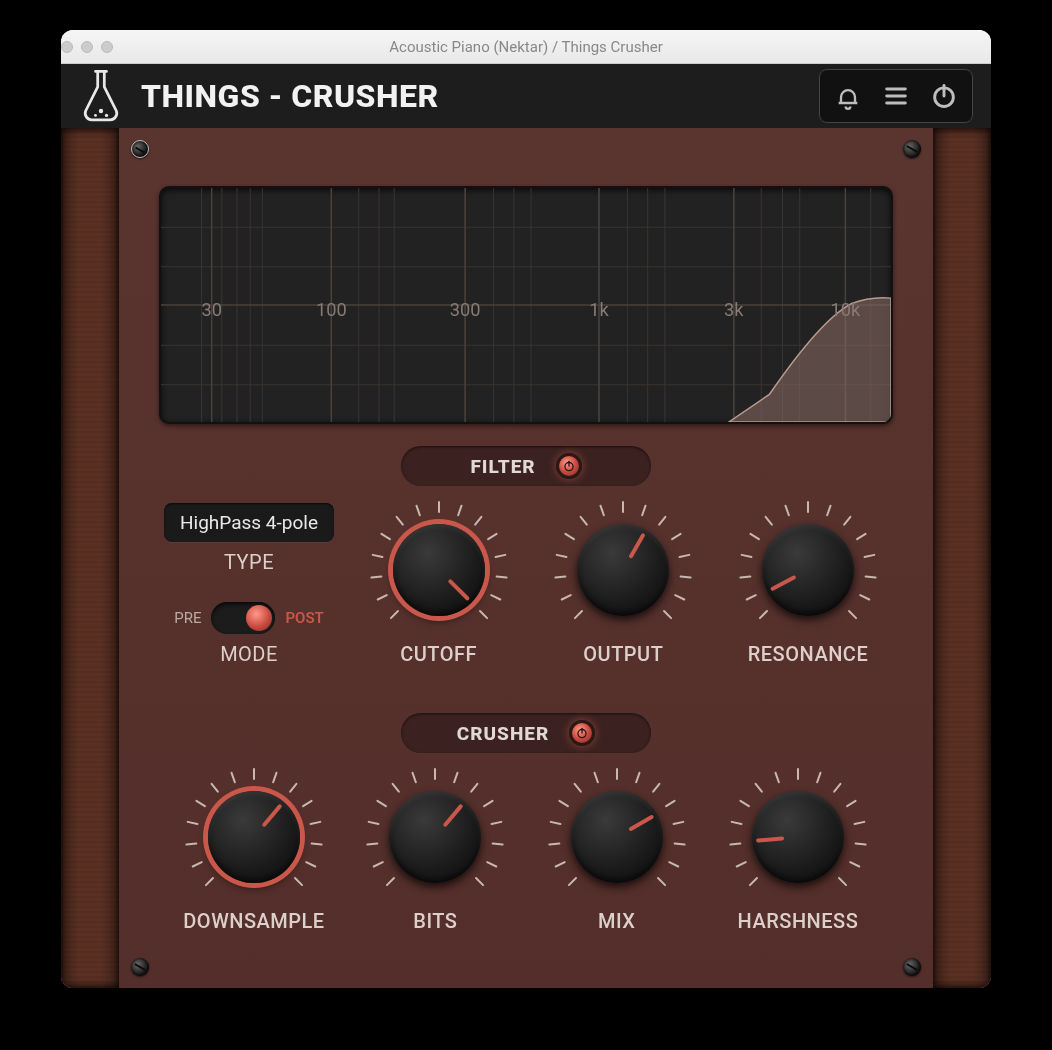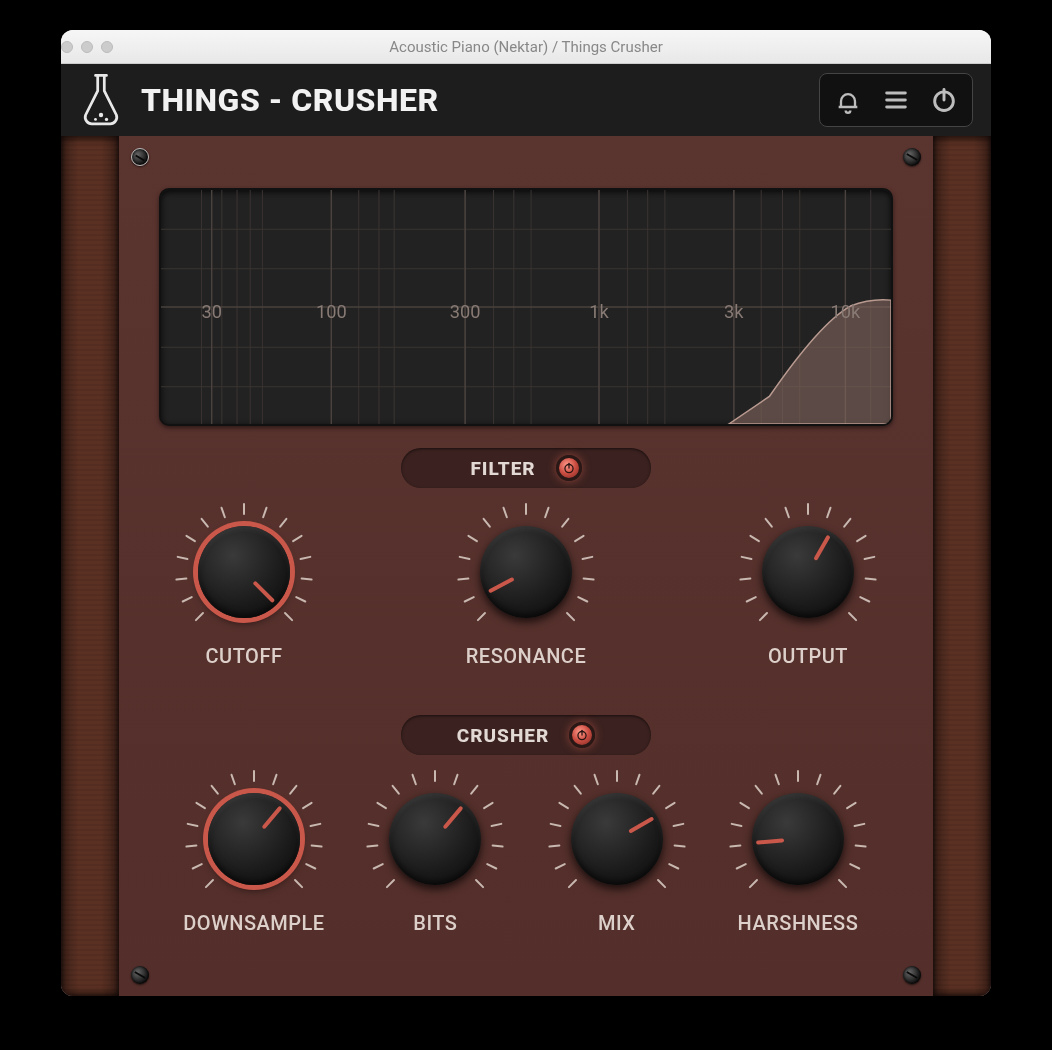--- a/index.html
+++ b/index.html
@@ -35,21 +35,21 @@
     position: absolute;
     left: 0; right: 0;
     text-align: center;
     font-size: 15px;
     color: #888;
     font-weight: 400;
     pointer-events: none;
   }
 
   .plugin-header {
-    height: 72px;
+    height: 64px;
     background: #1d1d1d;
     display: flex;
     align-items: center;
     padding: 0 18px;
     gap: 18px;
   }
   .logo-flask {
     width: 44px; height: 56px;
     display: flex; align-items: center; justify-content: center;
   }
@@ -91,21 +91,21 @@
   }
   .wood-side::before, .wood-side::after{
     content:""; position:absolute; left:0; right:0; top:0; bottom:0;
     background: repeating-linear-gradient(0deg, rgba(0,0,0,0.15) 0 2px, transparent 2px 5px);
     opacity:0.25;
   }
   .panel {
     flex: 1;
     background: linear-gradient(#5a342f 0%, #532e2a 100%);
     position: relative;
-    padding: 18px 40px 20px 40px;
+    padding: 24px 40px 20px 40px;
   }
   .screw {
     position: absolute;
     width: 18px; height: 18px;
     background: radial-gradient(circle at 35% 35%, #666, #111 70%);
     border-radius: 50%;
     box-shadow: inset 0 0 3px #000, 0 1px 2px rgba(0,0,0,0.6);
   }
   .screw::after{
     content:""; position:absolute; left:3px; right:3px; top:8px; height:2px;
@@ -332,20 +332,32 @@
         <span>FILTER</span>
         <div class="power-led">
           <svg viewBox="0 0 24 24">
               <circle cx="12" cy="13" r="7" fill="none" stroke="#2a1512" stroke-width="2.2"></circle>
               <line x1="12" y1="4" x2="12" y2="12" stroke="#2a1512" stroke-width="2.2" stroke-linecap="round"></line>
             </svg>
         </div>
       </div>
 
       <div class="row">
+        <div class="type-col">
+          <div class="type-box">HighPass 4-pole</div>
+          <div class="sublabel">TYPE</div>
+          <div class="mode-row">
+            <span class="pre">PRE</span>
+            <div class="toggle">
+                <div class="dot"></div>
+              </div>
+            <span class="post">POST</span>
+          </div>
+          <div class="sublabel">MODE</div>
+        </div>
 
         <div class="knob-group">
           <div class="knob-wrap">
             <svg class="ticks" viewBox="0 0 140 140">
                 <line x1="28.987806691180232" y1="111.01219330881975" x2="21.916738879314757" y2="118.08326112068522" stroke="#c8b8b0" stroke-width="2" stroke-linecap="round"></line>
                 <line x1="17.743805661659692" y1="95.16525686881836" x2="8.734116982635499" y2="99.50409425999395" stroke="#c8b8b0" stroke-width="2" stroke-linecap="round"></line>
                 <line x1="12.36469182619193" y1="76.49393961399184" x2="2.4275697272595096" y2="77.61358437502493" stroke="#c8b8b0" stroke-width="2" stroke-linecap="round"></line>
                 <line x1="13.454181093454231" y1="57.09378583053376" x2="3.7049019716359908" y2="54.86857649097061" stroke="#c8b8b0" stroke-width="2" stroke-linecap="round"></line>
                 <line x1="20.889996444759518" y1="39.14213956211047" x2="12.422754452476681" y2="33.8218187969571" stroke="#c8b8b0" stroke-width="2" stroke-linecap="round"></line>
                 <line x1="33.83759149219344" y1="24.653774016854285" x2="27.602693473606102" y2="16.835459192173985" stroke="#c8b8b0" stroke-width="2" stroke-linecap="round"></line>
@@ -378,49 +390,49 @@
                 <line x1="70" y1="12" x2="70" y2="2" stroke="#c8b8b0" stroke-width="2" stroke-linecap="round"></line>
                 <line x1="89.1561855933997" y1="15.254766842114684" x2="92.45897621295137" y2="5.815933539031008" stroke="#c8b8b0" stroke-width="2" stroke-linecap="round"></line>
                 <line x1="106.16240850780653" y1="24.653774016854257" x2="112.39730652639386" y2="16.835459192173957" stroke="#c8b8b0" stroke-width="2" stroke-linecap="round"></line>
                 <line x1="119.11000355524047" y1="39.14213956211046" x2="127.5772455475233" y2="33.82181879695709" stroke="#c8b8b0" stroke-width="2" stroke-linecap="round"></line>
                 <line x1="126.54581890654578" y1="57.09378583053376" x2="136.295098028364" y2="54.86857649097062" stroke="#c8b8b0" stroke-width="2" stroke-linecap="round"></line>
                 <line x1="127.63530817380807" y1="76.49393961399184" x2="137.5724302727405" y2="77.61358437502491" stroke="#c8b8b0" stroke-width="2" stroke-linecap="round"></line>
                 <line x1="122.25619433834032" y1="95.16525686881835" x2="131.2658830173645" y2="99.50409425999393" stroke="#c8b8b0" stroke-width="2" stroke-linecap="round"></line>
                 <line x1="111.01219330881976" y1="111.01219330881975" x2="118.08326112068524" y2="118.08326112068522" stroke="#c8b8b0" stroke-width="2" stroke-linecap="round"></line>
               </svg>
             <div class="knob">
+                <div class="pointer" style="transform: translate(-50%, -42px) rotate(30deg);"></div>
+              </div>
+          </div>
+          <div class="knob-label">OUTPUT</div>
+        </div>
+        <div class="knob-group">
+          <div class="knob-wrap">
+            <svg class="ticks" viewBox="0 0 140 140">
+                <line x1="28.987806691180232" y1="111.01219330881975" x2="21.916738879314757" y2="118.08326112068522" stroke="#c8b8b0" stroke-width="2" stroke-linecap="round"></line>
+                <line x1="17.743805661659692" y1="95.16525686881836" x2="8.734116982635499" y2="99.50409425999395" stroke="#c8b8b0" stroke-width="2" stroke-linecap="round"></line>
+                <line x1="12.36469182619193" y1="76.49393961399184" x2="2.4275697272595096" y2="77.61358437502493" stroke="#c8b8b0" stroke-width="2" stroke-linecap="round"></line>
+                <line x1="13.454181093454231" y1="57.09378583053376" x2="3.7049019716359908" y2="54.86857649097061" stroke="#c8b8b0" stroke-width="2" stroke-linecap="round"></line>
+                <line x1="20.889996444759518" y1="39.14213956211047" x2="12.422754452476681" y2="33.8218187969571" stroke="#c8b8b0" stroke-width="2" stroke-linecap="round"></line>
+                <line x1="33.83759149219344" y1="24.653774016854285" x2="27.602693473606102" y2="16.835459192173985" stroke="#c8b8b0" stroke-width="2" stroke-linecap="round"></line>
+                <line x1="50.843814406600316" y1="15.254766842114684" x2="47.541023787048644" y2="5.815933539031008" stroke="#c8b8b0" stroke-width="2" stroke-linecap="round"></line>
+                <line x1="70" y1="12" x2="70" y2="2" stroke="#c8b8b0" stroke-width="2" stroke-linecap="round"></line>
+                <line x1="89.1561855933997" y1="15.254766842114684" x2="92.45897621295137" y2="5.815933539031008" stroke="#c8b8b0" stroke-width="2" stroke-linecap="round"></line>
+                <line x1="106.16240850780653" y1="24.653774016854257" x2="112.39730652639386" y2="16.835459192173957" stroke="#c8b8b0" stroke-width="2" stroke-linecap="round"></line>
+                <line x1="119.11000355524047" y1="39.14213956211046" x2="127.5772455475233" y2="33.82181879695709" stroke="#c8b8b0" stroke-width="2" stroke-linecap="round"></line>
+                <line x1="126.54581890654578" y1="57.09378583053376" x2="136.295098028364" y2="54.86857649097062" stroke="#c8b8b0" stroke-width="2" stroke-linecap="round"></line>
+                <line x1="127.63530817380807" y1="76.49393961399184" x2="137.5724302727405" y2="77.61358437502491" stroke="#c8b8b0" stroke-width="2" stroke-linecap="round"></line>
+                <line x1="122.25619433834032" y1="95.16525686881835" x2="131.2658830173645" y2="99.50409425999393" stroke="#c8b8b0" stroke-width="2" stroke-linecap="round"></line>
+                <line x1="111.01219330881976" y1="111.01219330881975" x2="118.08326112068524" y2="118.08326112068522" stroke="#c8b8b0" stroke-width="2" stroke-linecap="round"></line>
+              </svg>
+            <div class="knob">
                 <div class="pointer" style="transform: translate(-50%, -42px) rotate(-118deg);"></div>
               </div>
           </div>
           <div class="knob-label">RESONANCE</div>
-        </div>
-        <div class="knob-group">
-          <div class="knob-wrap">
-            <svg class="ticks" viewBox="0 0 140 140">
-                <line x1="28.987806691180232" y1="111.01219330881975" x2="21.916738879314757" y2="118.08326112068522" stroke="#c8b8b0" stroke-width="2" stroke-linecap="round"></line>
-                <line x1="17.743805661659692" y1="95.16525686881836" x2="8.734116982635499" y2="99.50409425999395" stroke="#c8b8b0" stroke-width="2" stroke-linecap="round"></line>
-                <line x1="12.36469182619193" y1="76.49393961399184" x2="2.4275697272595096" y2="77.61358437502493" stroke="#c8b8b0" stroke-width="2" stroke-linecap="round"></line>
-                <line x1="13.454181093454231" y1="57.09378583053376" x2="3.7049019716359908" y2="54.86857649097061" stroke="#c8b8b0" stroke-width="2" stroke-linecap="round"></line>
-                <line x1="20.889996444759518" y1="39.14213956211047" x2="12.422754452476681" y2="33.8218187969571" stroke="#c8b8b0" stroke-width="2" stroke-linecap="round"></line>
-                <line x1="33.83759149219344" y1="24.653774016854285" x2="27.602693473606102" y2="16.835459192173985" stroke="#c8b8b0" stroke-width="2" stroke-linecap="round"></line>
-                <line x1="50.843814406600316" y1="15.254766842114684" x2="47.541023787048644" y2="5.815933539031008" stroke="#c8b8b0" stroke-width="2" stroke-linecap="round"></line>
-                <line x1="70" y1="12" x2="70" y2="2" stroke="#c8b8b0" stroke-width="2" stroke-linecap="round"></line>
-                <line x1="89.1561855933997" y1="15.254766842114684" x2="92.45897621295137" y2="5.815933539031008" stroke="#c8b8b0" stroke-width="2" stroke-linecap="round"></line>
-                <line x1="106.16240850780653" y1="24.653774016854257" x2="112.39730652639386" y2="16.835459192173957" stroke="#c8b8b0" stroke-width="2" stroke-linecap="round"></line>
-                <line x1="119.11000355524047" y1="39.14213956211046" x2="127.5772455475233" y2="33.82181879695709" stroke="#c8b8b0" stroke-width="2" stroke-linecap="round"></line>
-                <line x1="126.54581890654578" y1="57.09378583053376" x2="136.295098028364" y2="54.86857649097062" stroke="#c8b8b0" stroke-width="2" stroke-linecap="round"></line>
-                <line x1="127.63530817380807" y1="76.49393961399184" x2="137.5724302727405" y2="77.61358437502491" stroke="#c8b8b0" stroke-width="2" stroke-linecap="round"></line>
-                <line x1="122.25619433834032" y1="95.16525686881835" x2="131.2658830173645" y2="99.50409425999393" stroke="#c8b8b0" stroke-width="2" stroke-linecap="round"></line>
-                <line x1="111.01219330881976" y1="111.01219330881975" x2="118.08326112068524" y2="118.08326112068522" stroke="#c8b8b0" stroke-width="2" stroke-linecap="round"></line>
-              </svg>
-            <div class="knob">
-                <div class="pointer" style="transform: translate(-50%, -42px) rotate(30deg);"></div>
-              </div>
-          </div>
-          <div class="knob-label">OUTPUT</div>
         </div>
       </div>
 
       <div class="section-label" style="margin-top:47px">
         <span>CRUSHER</span>
         <div class="power-led">
           <svg viewBox="0 0 24 24">
               <circle cx="12" cy="13" r="7" fill="none" stroke="#2a1512" stroke-width="2.2"></circle>
               <line x1="12" y1="4" x2="12" y2="12" stroke="#2a1512" stroke-width="2.2" stroke-linecap="round"></line>
             </svg>

